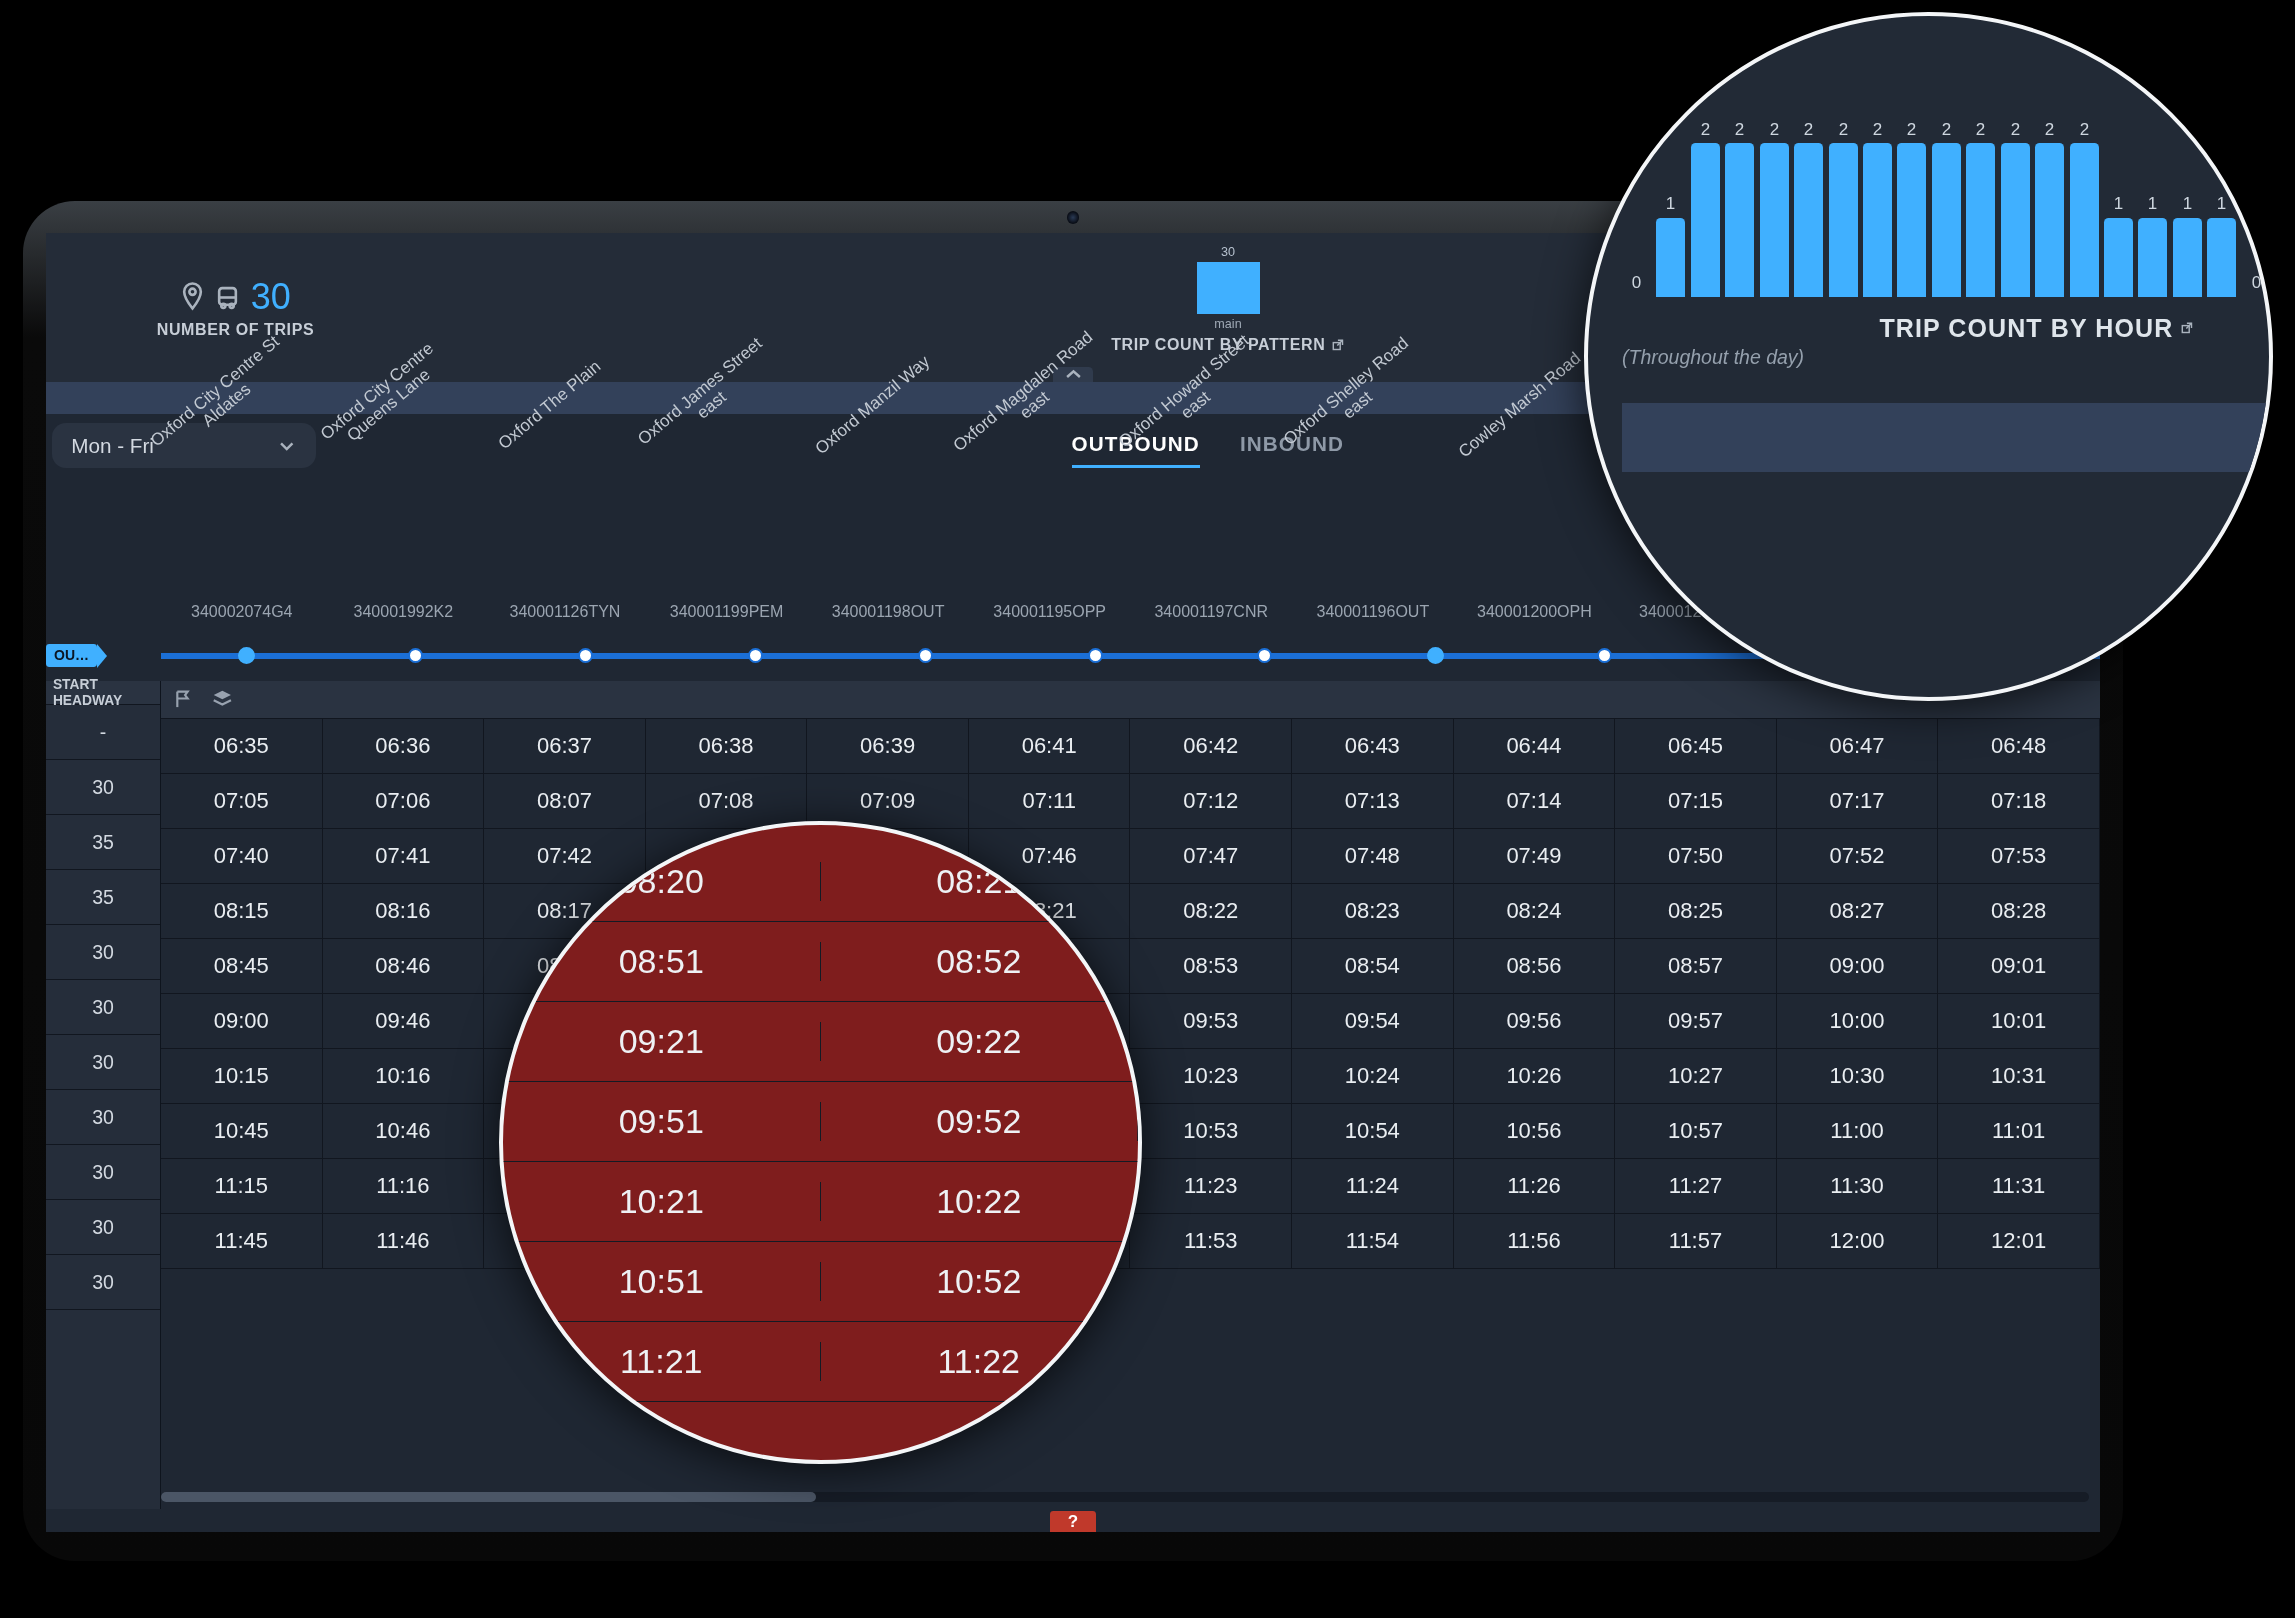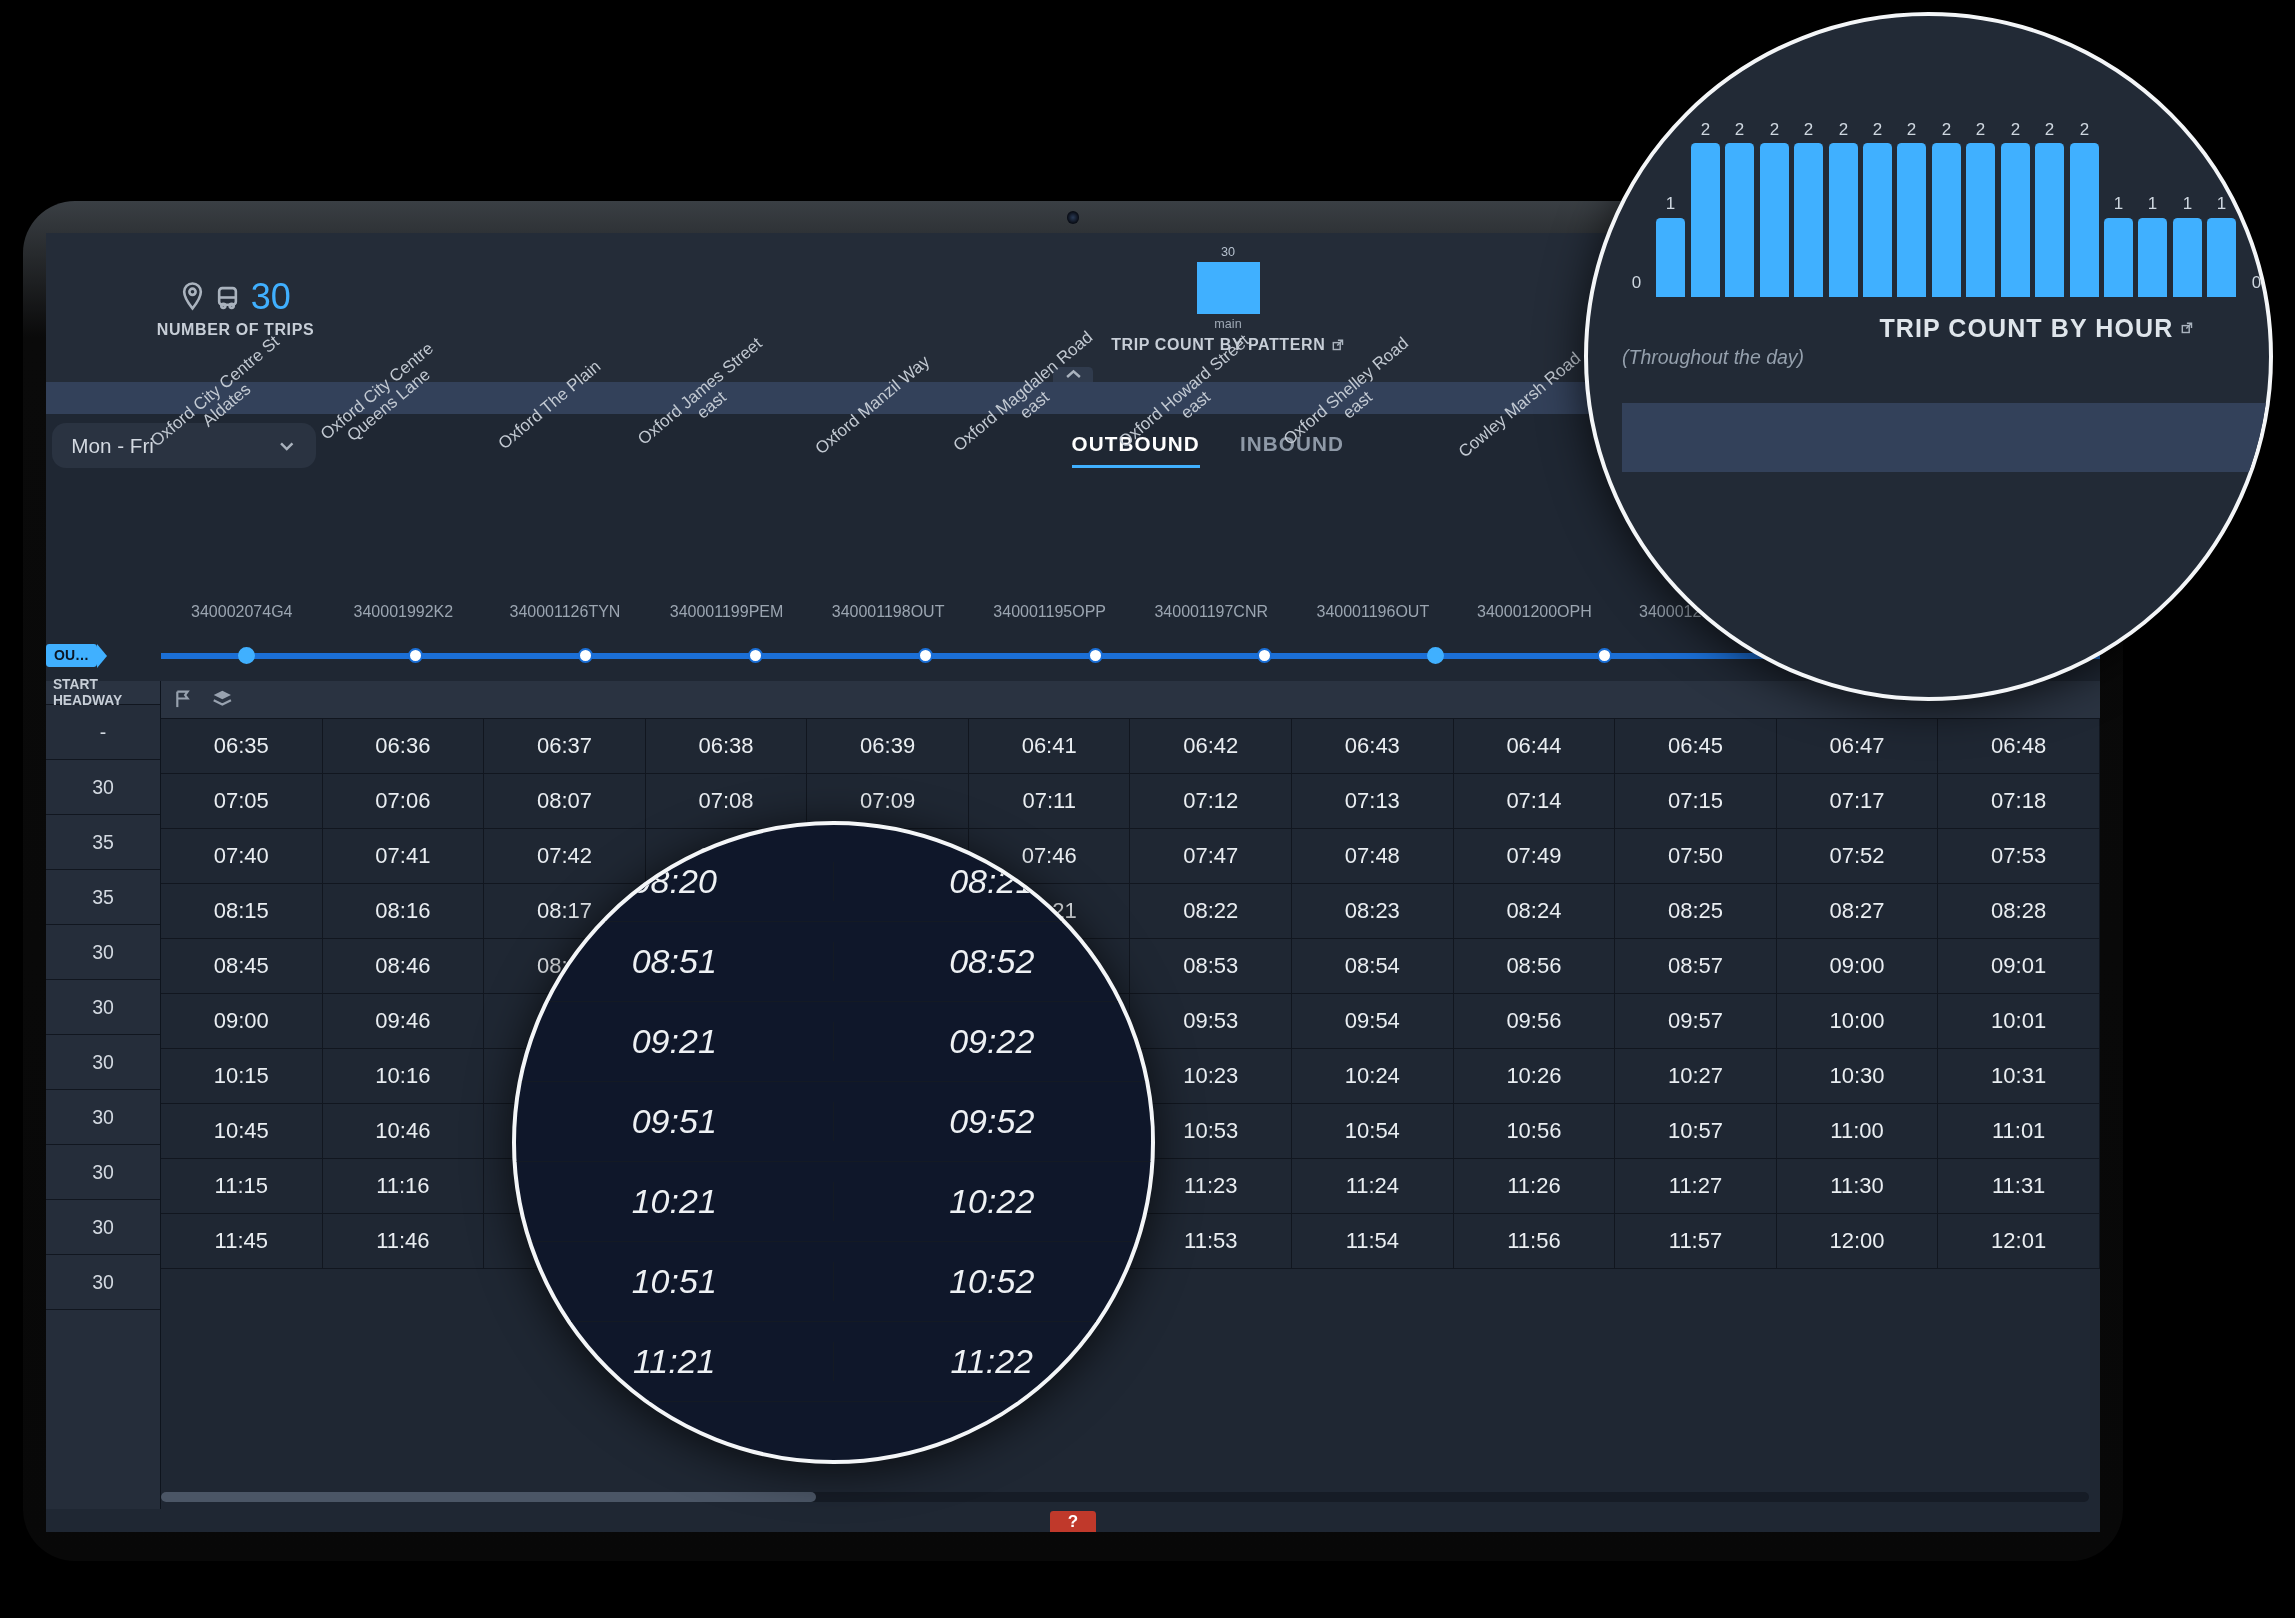--- a/index.html
+++ b/index.html
@@ -159,21 +159,21 @@
   .hour-bar {
     position:absolute; bottom:0; width:29px; background:#40b0ff; border-radius:4.6px 4.6px 0 0;
   }
   .hour-val {
     position:absolute; width:29px; text-align:center; font-size:17px; color:#cfd7e0;
   }
   .lens-tripcount .title { margin-top:17px; text-align:right; padding-right:75px; font-size:25px; font-weight:800; letter-spacing:1.1px; color:#dfe5eb; display:flex; justify-content:flex-end; align-items:center; gap:6.9px;}
   .lens-tripcount .sub { text-align:left; padding-right:75px; font-size:19.5px; font-style:italic; color:#95a0ad; margin-top:3.4px;}
   .lens-tripcount .bluebar2{ margin-top:34px; height:69px; background:#33415a; width:100%;}
 
-  .lens-times { left:512px; top:821px; width:643px; height:643px; background:#0f172a;font-style:italic;}
+  .lens-times { left:499px; top:821px; width:643px; height:643px; background:#7f1d1d;}
   .lens-times .row { height:80px; display:flex; align-items:center; border-bottom:1.1px solid #141a24;}
   .lens-times .cell { flex:1; text-align:center; font-size:34px; color:#eef1f4; border-right:1.1px solid #141a24;}
   .lens-times .inner{ position:absolute; left:0; right:0; top:17px; }
 
 </style>
 </head>
 <body>
 
 <div class="tablet-frame">
   <div class="screen">

